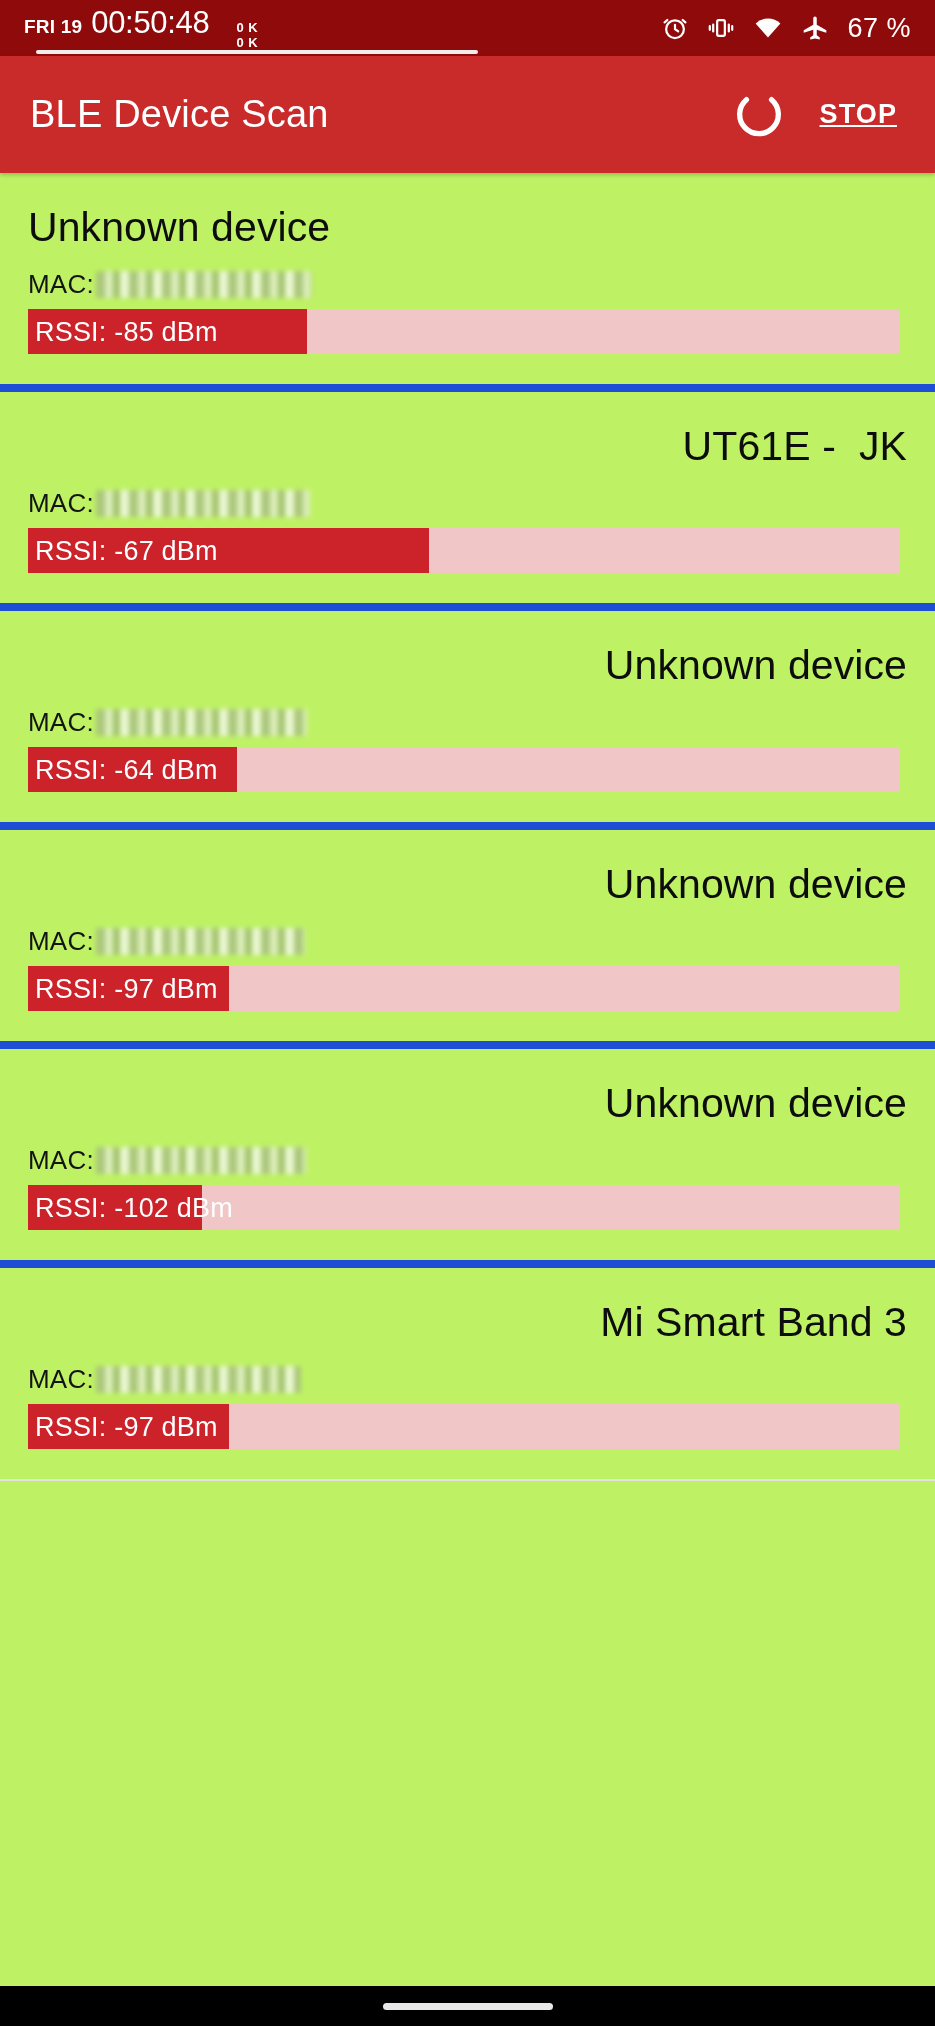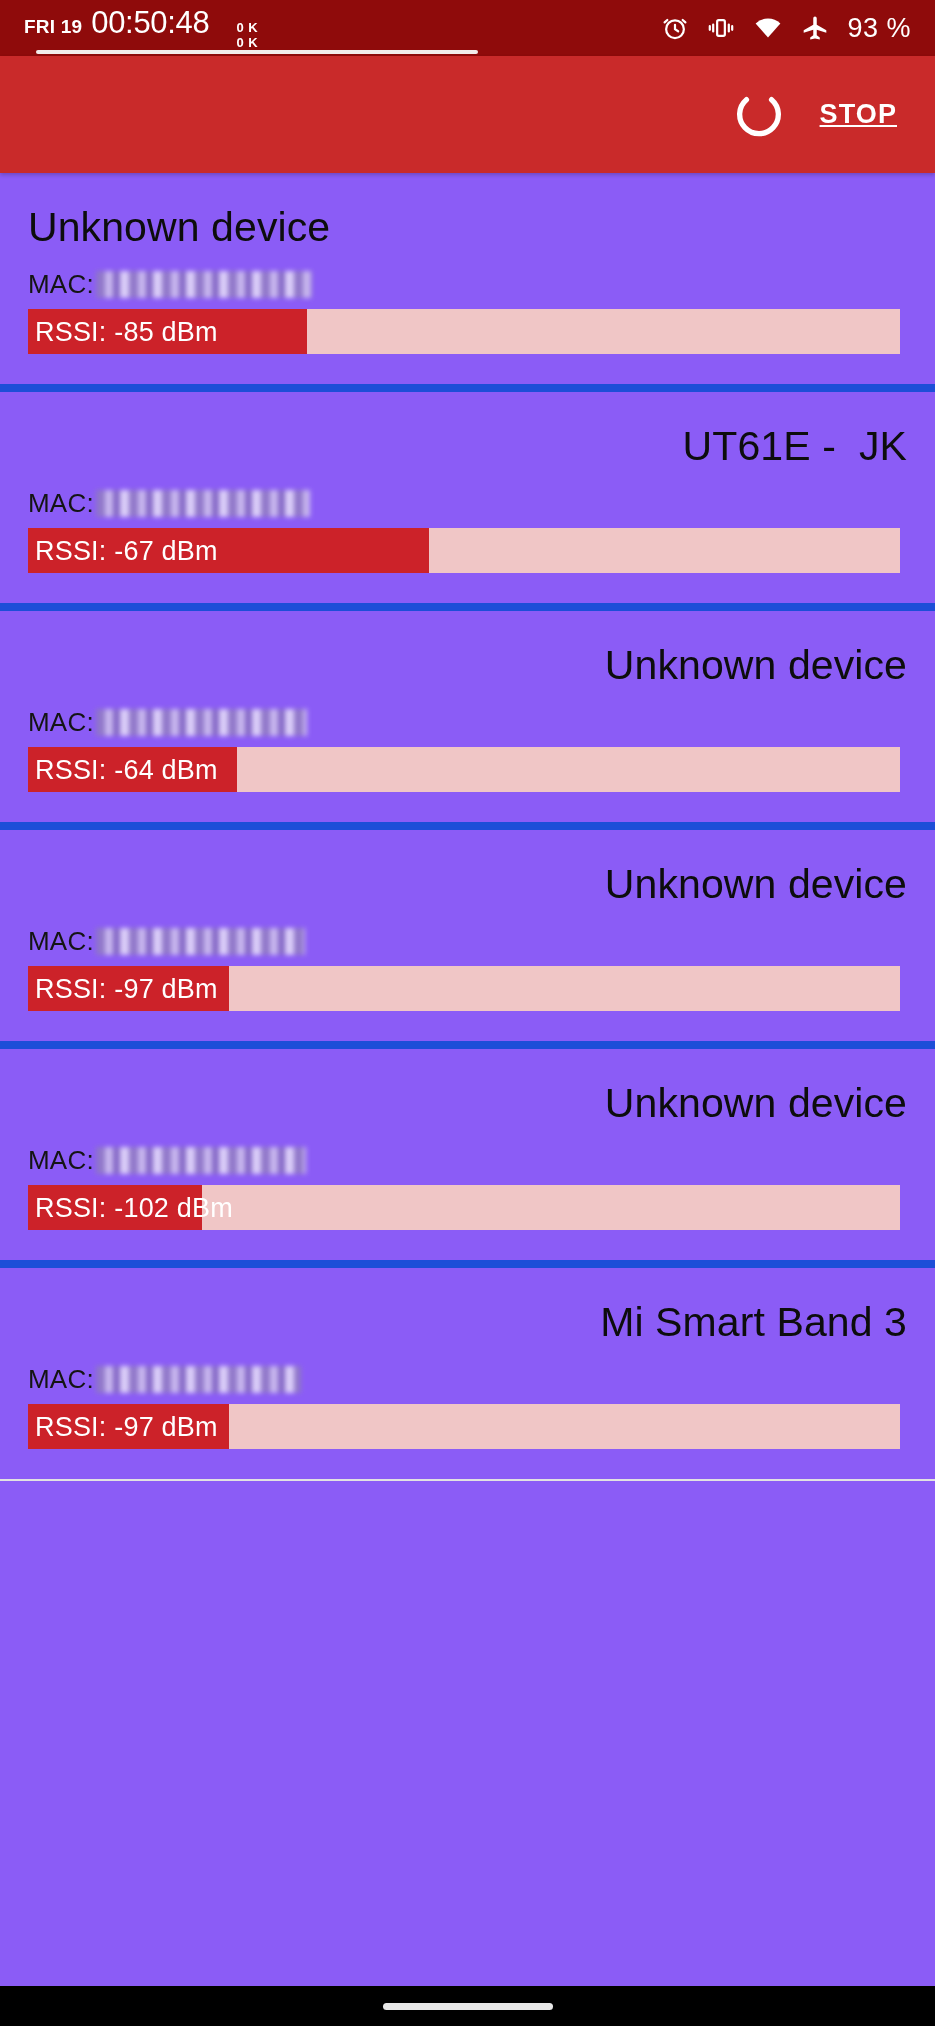--- a/index.html
+++ b/index.html
@@ -61,21 +61,21 @@
   .appbar-title { font-size:38px; font-weight:400; letter-spacing:.2px; }
   .appbar-actions { margin-left:auto; display:flex; align-items:center; gap:24px; }
   .spinner { width:58px; height:58px; }
   .stop-btn {
     font-size:27px; font-weight:bold; letter-spacing:1.1px;
     padding:6px 8px; background:none; border:none; color:#fff;
     font-family:"Liberation Sans", sans-serif; cursor:pointer;text-decoration:underline;
   }
 
   
-  .list { flex:1 1 auto; background:#8b5cf6; overflow:hidden; }
+  .list { flex:1 1 auto; background:#bef264; overflow:hidden; }
   .device-row { padding:33px 28px 30px 28px; position:relative; }
   .device-row + .device-row { border-top:8px solid #1d4ed8;text-align:right; }
   .device-name {
     font-size:41px; font-weight:400; color:#0d0d0d;
     letter-spacing:.1px; line-height:1.05;
     white-space:pre;
   }
   .mac-line {
     display:flex; align-items:center;
     margin-top:20px; height:30px;
@@ -151,26 +151,27 @@
       <span>
         <svg width="30" height="28" viewBox="0 0 24 24">
           <path d="M12 20.2 1.4 8.1a15.6 15.6 0 0 1 21.2 0z" fill="#fff"></path>
         </svg>
       </span>
       <span>
         <svg width="28" height="28" viewBox="0 0 24 24">
           <path d="M12 2.1c.9 0 1.5.8 1.5 1.8v5.4l8.2 4.7v2.1l-8.2-2.5v4.6l2.6 1.9v1.7L12 20.9l-4.1.9v-1.7l2.6-1.9v-4.6L2.3 16.1V14l8.2-4.7V3.9c0-1 .6-1.8 1.5-1.8z" fill="#fff"></path>
         </svg>
       </span>
-      <span class="sb-batt">93 %</span>
+      <span class="sb-batt">67 %</span>
     </div>
     <div class="sb-underline"></div>
   </div>
 
   <div class="appbar">
+    <div class="appbar-title">BLE Device Scan</div>
     <div class="appbar-actions">
       <span class="spinner">
         <svg width="58" height="58" viewBox="0 0 48 48" fill="none">
           <path d="M13.6 11.3a16 16 0 1 0 20.8 0" stroke="#fff" stroke-width="4.4" stroke-linecap="round"></path>
         </svg>
       </span>
       <button class="stop-btn">STOP</button>
     </div>
   </div>
 

